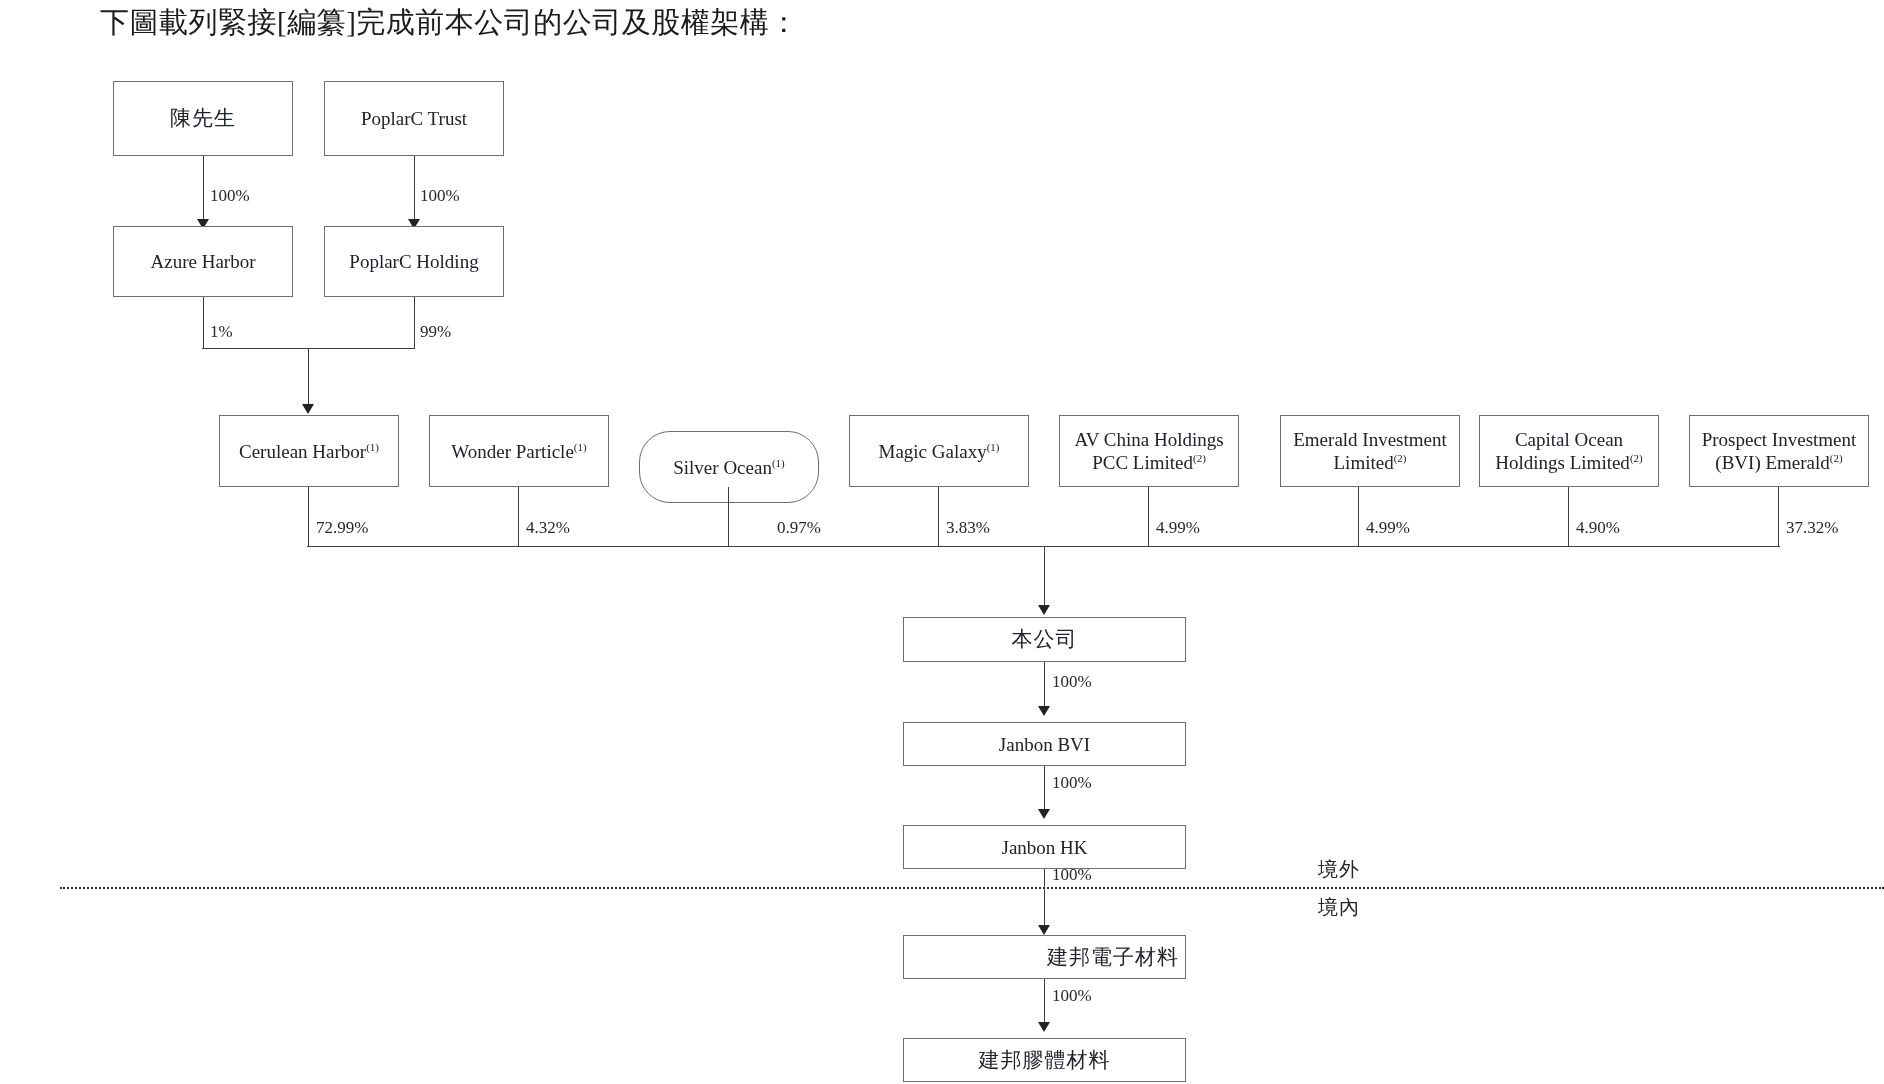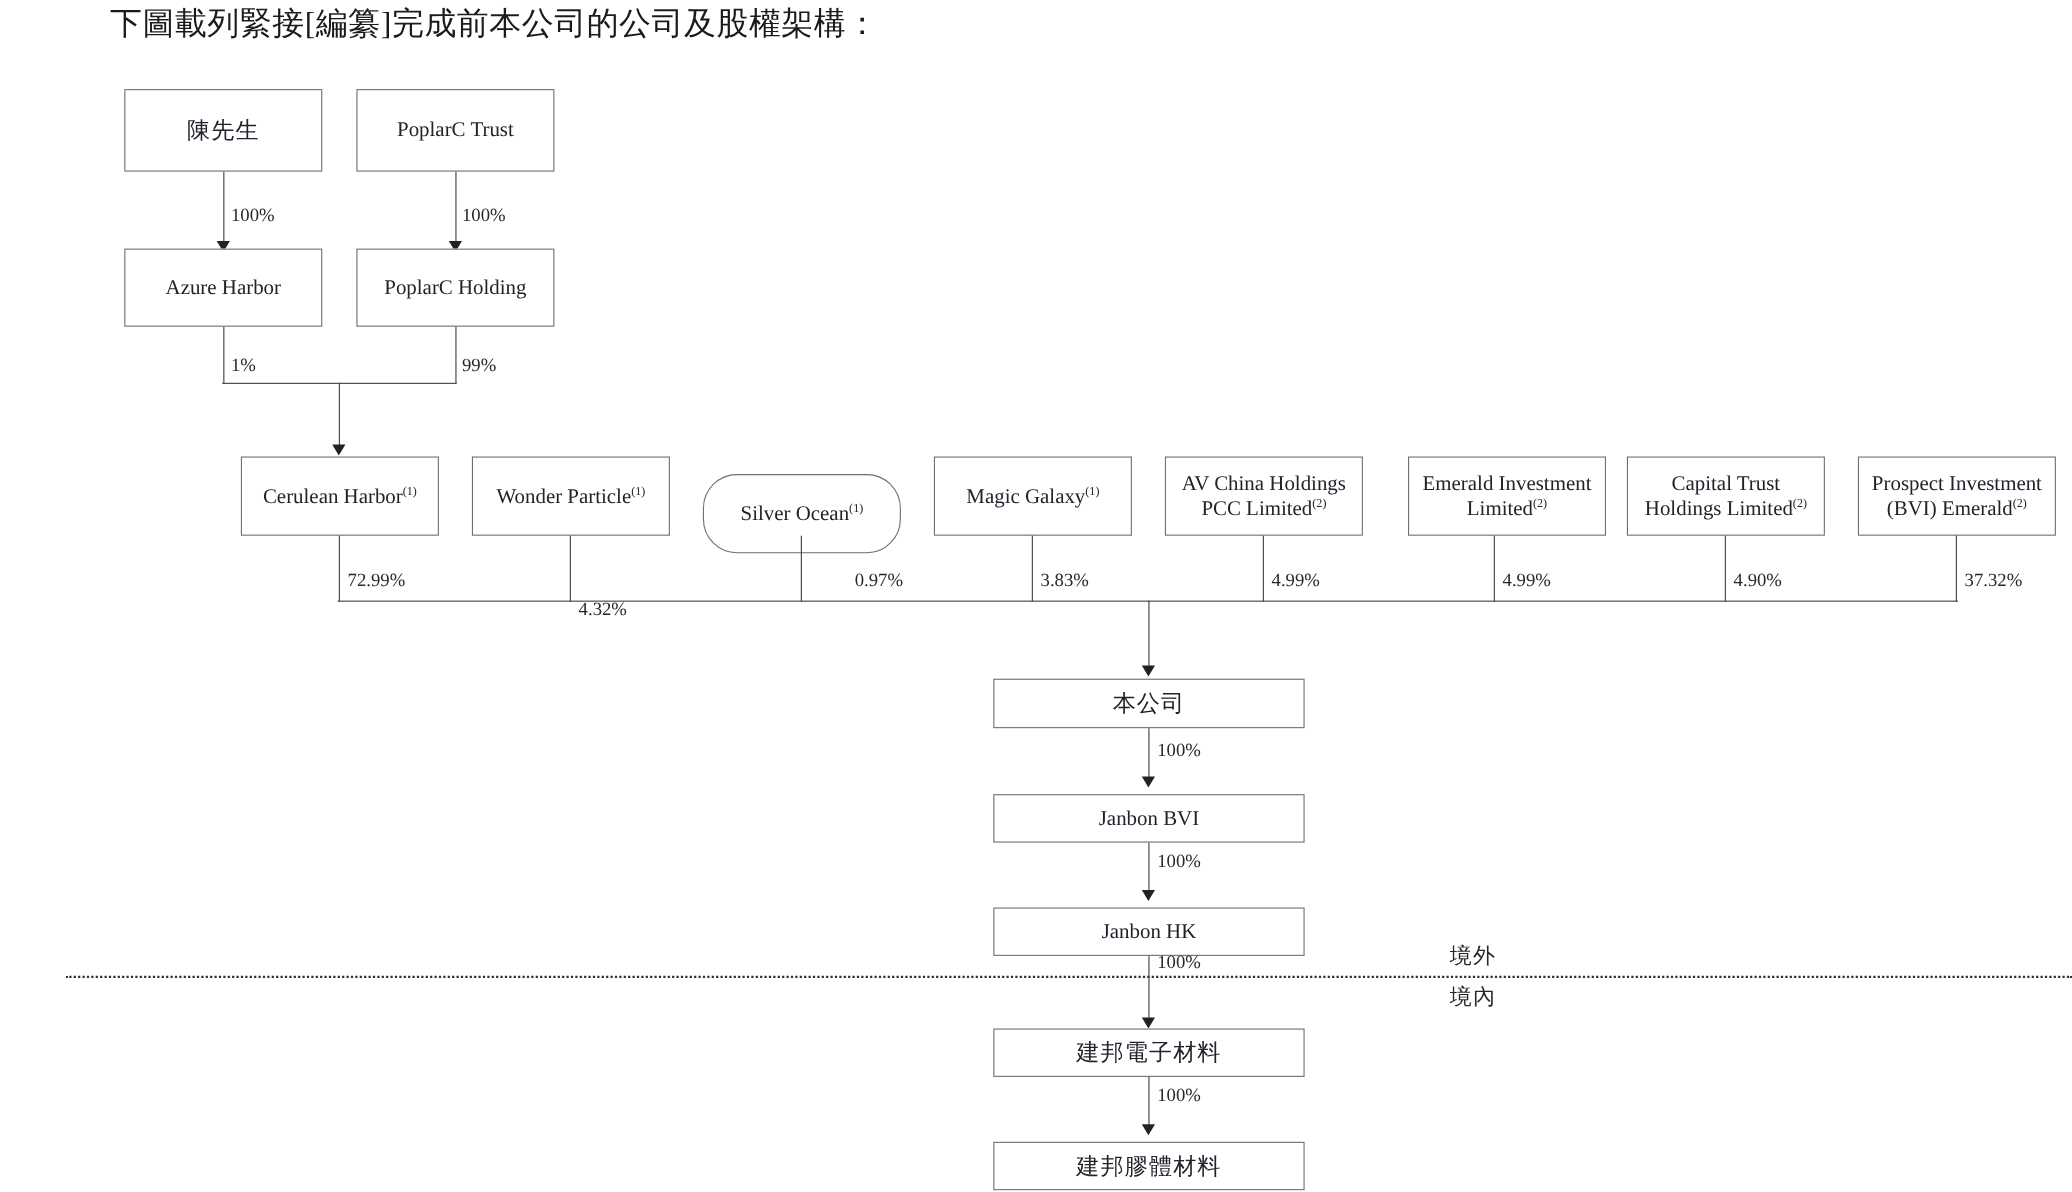--- a/index.html
+++ b/index.html
@@ -163,42 +163,42 @@
     </span>
   </div>
   <div class="box" style="left:1280px; top:415px; width:180px; height:72px;">
     <span class="lbl">
       <span>Emerald Investment</span><br>
       <span>Limited</span><sup>(2)</sup>
     </span>
   </div>
   <div class="box" style="left:1479px; top:415px; width:180px; height:72px;">
     <span class="lbl">
-      <span>Capital Trust</span><br>
+      <span>Capital Ocean</span><br>
       <span>Holdings Limited</span><sup>(2)</sup>
     </span>
   </div>
   <div class="box" style="left:1689px; top:415px; width:180px; height:72px;">
     <span class="lbl">
       <span>Prospect Investment</span><br>
       <span>(BVI) Emerald</span><sup>(2)</sup>
     </span>
   </div>
 
   <div class="vline" style="left:308px; top:487px; height:60px;"></div>
   <div class="vline" style="left:518px; top:487px; height:60px;"></div>
   <div class="vline" style="left:728px; top:487px; height:60px;"></div>
   <div class="vline" style="left:938px; top:487px; height:60px;"></div>
   <div class="vline" style="left:1148px; top:487px; height:60px;"></div>
   <div class="vline" style="left:1358px; top:487px; height:60px;"></div>
   <div class="vline" style="left:1568px; top:487px; height:60px;"></div>
   <div class="vline" style="left:1778px; top:487px; height:60px;"></div>
 
   <div class="pct" style="left:316px; top:518px;">72.99%</div>
-  <div class="pct" style="left:526px; top:544px;">4.32%</div>
+  <div class="pct" style="left:526px; top:518px;">4.32%</div>
   <div class="pct" style="left:777px; top:518px;text-align:center;">0.97%</div>
   <div class="pct" style="left:946px; top:518px;">3.83%</div>
   <div class="pct" style="left:1156px; top:518px;">4.99%</div>
   <div class="pct" style="left:1366px; top:518px;">4.99%</div>
   <div class="pct" style="left:1576px; top:518px;">4.90%</div>
   <div class="pct" style="left:1786px; top:518px;">37.32%</div>
 
   <div class="hline" style="left:307px; top:546px; width:1473px;"></div>
 
   <div class="vline" style="left:1044px; top:546px; height:66px;"></div>
@@ -225,21 +225,21 @@
   </div>
 
   <div class="vline" style="left:1044px; top:869px; height:63px;"></div>
   <div class="arrow" style="left:1038px; top:925px;"></div>
   <div class="pct" style="left:1052px; top:865px;">100%</div>
 
   <div class="dotted-divider" style="top:887px;"></div>
   <div class="zone-label" style="left:1318px; top:857px;">境外</div>
   <div class="zone-label" style="left:1318px; top:895px;">境內</div>
 
-  <div class="box cn" style="left:903px; top:935px; width:283px; height:44px;">
+  <div class="box cn" style="left:903px; top:935px; width:283px; height:44px;justify-content:flex-end;">
     <span class="lbl">建邦電子材料</span>
   </div>
 
   <div class="vline" style="left:1044px; top:979px; height:49px;"></div>
   <div class="arrow" style="left:1038px; top:1022px;"></div>
   <div class="pct" style="left:1052px; top:986px;">100%</div>
 
   <div class="box cn" style="left:903px; top:1038px; width:283px; height:44px;">
     <span class="lbl">建邦膠體材料</span>
   </div>

